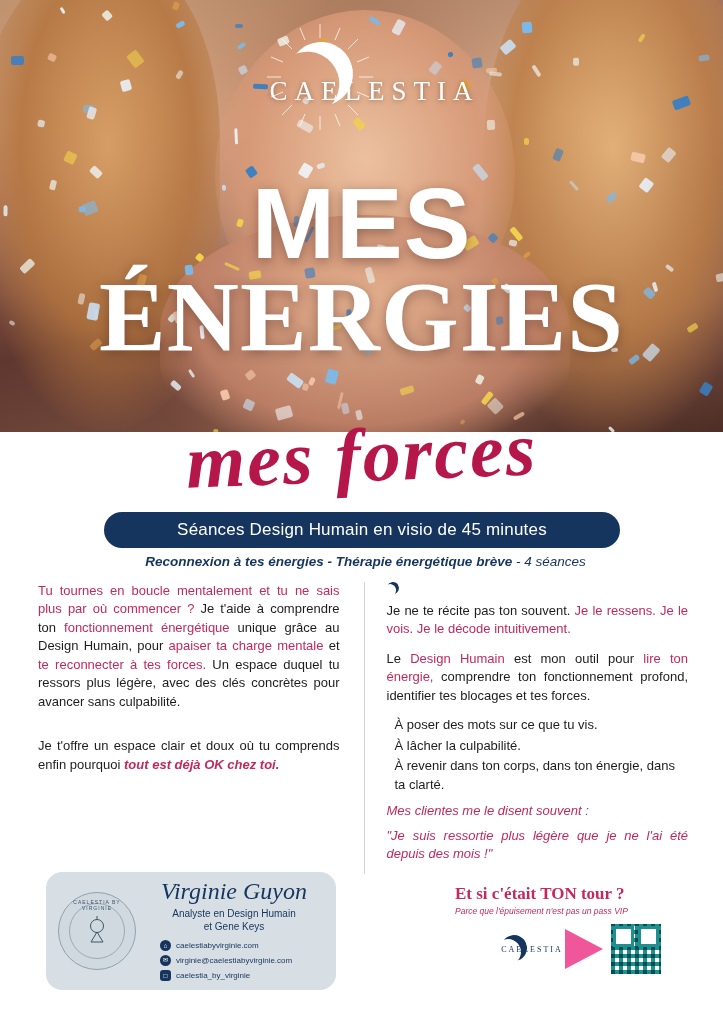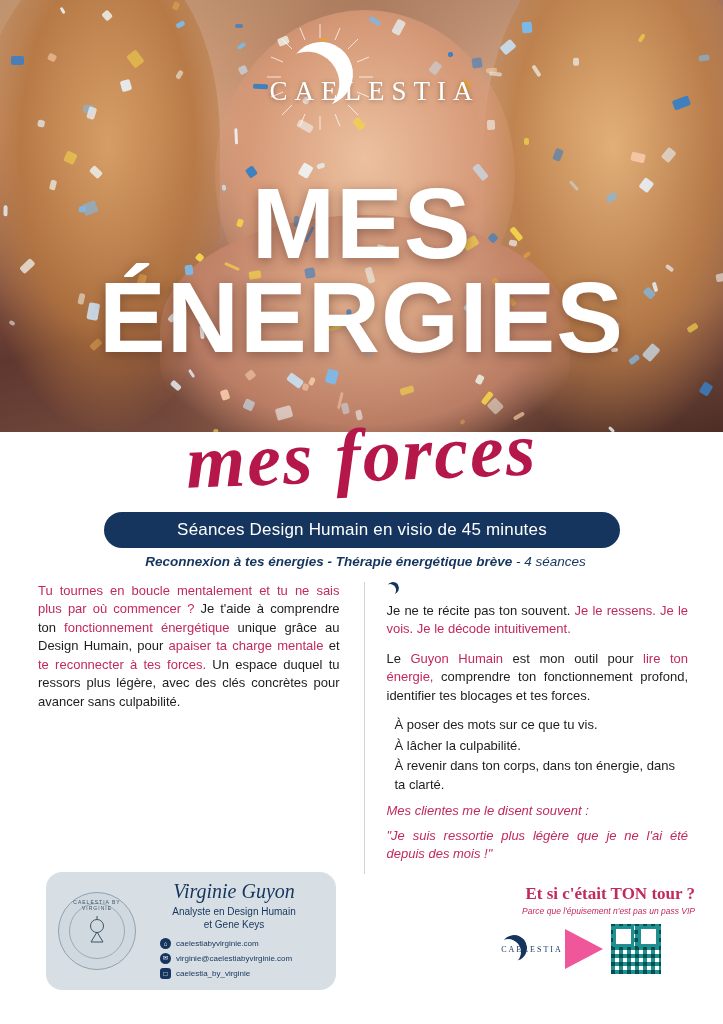--- a/index.html
+++ b/index.html
@@ -100,21 +100,21 @@
   }
   .title-line {
     font-family: "Liberation Sans", sans-serif;
     font-weight: bold;
     color: #ffffff;
     line-height: .9;
     letter-spacing: 1px;
     text-shadow: 0 3px 12px rgba(70,40,35,.45);
   }
   .t1 { font-size: 100px; }
-  .t2 { font-size: 100px; margin-top: 4px; }
+  .t2 { font-size: 100px; margin-top: 4px; font-family: Liberation Serif, serif; }
 
   .script {
     position: absolute;
     left: 0; right: 0; top: 412px;
     text-align: center;
     z-index: 7;
     font-family: "Liberation Serif", serif;
     font-style: italic;
     font-weight: bold;
     font-size: 76px;
@@ -205,21 +205,21 @@
     font-size: 6px; color: #3c5566; text-align: center;
   }
   .seal-arc {
     position: absolute; top: 6px; left: 0; right: 0;
     text-align: center; font-size: 5px; color: #3c5566; letter-spacing: 1px;
   }
   .card-info { flex: 1; padding: 6px 10px 6px 6px; text-align: center; }
   .card-name {
     font-family: "Liberation Serif", serif;
     font-style: italic;
-    font-size: 20px;
+    font-size: 24px;
     color: #15355e;
     margin-bottom: 2px;
   }
   .card-role { font-size: 10px; color: #15355e; line-height: 1.3; margin-bottom: 7px; }
   .card-line {
     display: flex; align-items: center; gap: 5px;
     font-size: 8px; color: #15355e; margin-bottom: 4px;
     justify-content: flex-start;
     padding-left: 18px;
   }
@@ -228,21 +228,21 @@
     background: #15355e; color: #fff;
     font-size: 6.5px; display: flex; align-items: center; justify-content: center;
     flex: none;
   }
   .ico.sq { border-radius: 3px; }
 
   .cta {
     position: absolute;
     left: 455px; top: 884px;
     width: 240px;
-    text-align: right;
+    text-align: left;
   }
   .cta-title {
     font-family: "Liberation Serif", serif;
     font-weight: bold;
     font-size: 17px;
     color: #c2295c;
     margin-bottom: 2px;
   }
   .cta-sub { font-size: 8.5px; color: #c2295c; font-style: italic; margin-bottom: 6px; }
   .cta-row { display: flex; align-items: center; justify-content: center; gap: 6px; }
@@ -456,31 +456,34 @@
 <div class="subbanner">
   <b>Reconnexion à tes énergies - Thérapie énergétique brève</b><span class="tail"> - 4 séances</span>
 </div>
 
 <div class="cols">
 
   <div class="col col-left">
     <p>
       <span class="pink">Tu tournes en boucle mentalement et tu ne sais plus par où commencer ?</span><span> Je t'aide à comprendre ton </span><span class="pink">fonctionnement énergétique</span><span> unique grâce au Design Humain, pour </span><span class="pink">apaiser ta charge mentale</span><span> et </span><span class="pink">te reconnecter à tes forces.</span><span> Un espace duquel tu ressors plus légère, avec des clés concrètes pour avancer sans culpabilité.</span>
     </p>
+    <p style="margin-top:26px">
+      <span>Je t'offre un espace clair et doux où tu comprends enfin pourquoi </span><span class="b-pink-i">tout est déjà OK chez toi.</span>
+    </p>
   </div>
 
   <div class="col col-right">
     <div class="headright">
       <span class="moon-mini"></span>
     </div>
     <p>
       <span>Je ne te récite pas ton souvent. </span><span class="pink">Je le ressens. Je le vois. Je le décode intuitivement.</span>
     </p>
     <p>
-      <span>Le </span><span class="pink">Guyon Humain</span><span> est mon outil pour </span><span class="pink">lire ton énergie,</span><span> comprendre ton fonctionnement profond, identifier tes blocages et tes forces.</span>
+      <span>Le </span><span class="pink">Design Humain</span><span> est mon outil pour </span><span class="pink">lire ton énergie,</span><span> comprendre ton fonctionnement profond, identifier tes blocages et tes forces.</span>
     </p>
     <div class="bullets">
       <div>À poser des mots sur ce que tu vis.</div>
       <div>À lâcher la culpabilité.</div>
       <div>À revenir dans ton corps, dans ton énergie, dans ta clarté.</div>
     </div>
     <p class="pink-i" style="margin-bottom:6px">Mes clientes me le disent souvent :</p>
     <p class="quote">"Je suis ressortie plus légère que je ne l'ai été depuis des mois !"</p>
   </div>
 </div>

